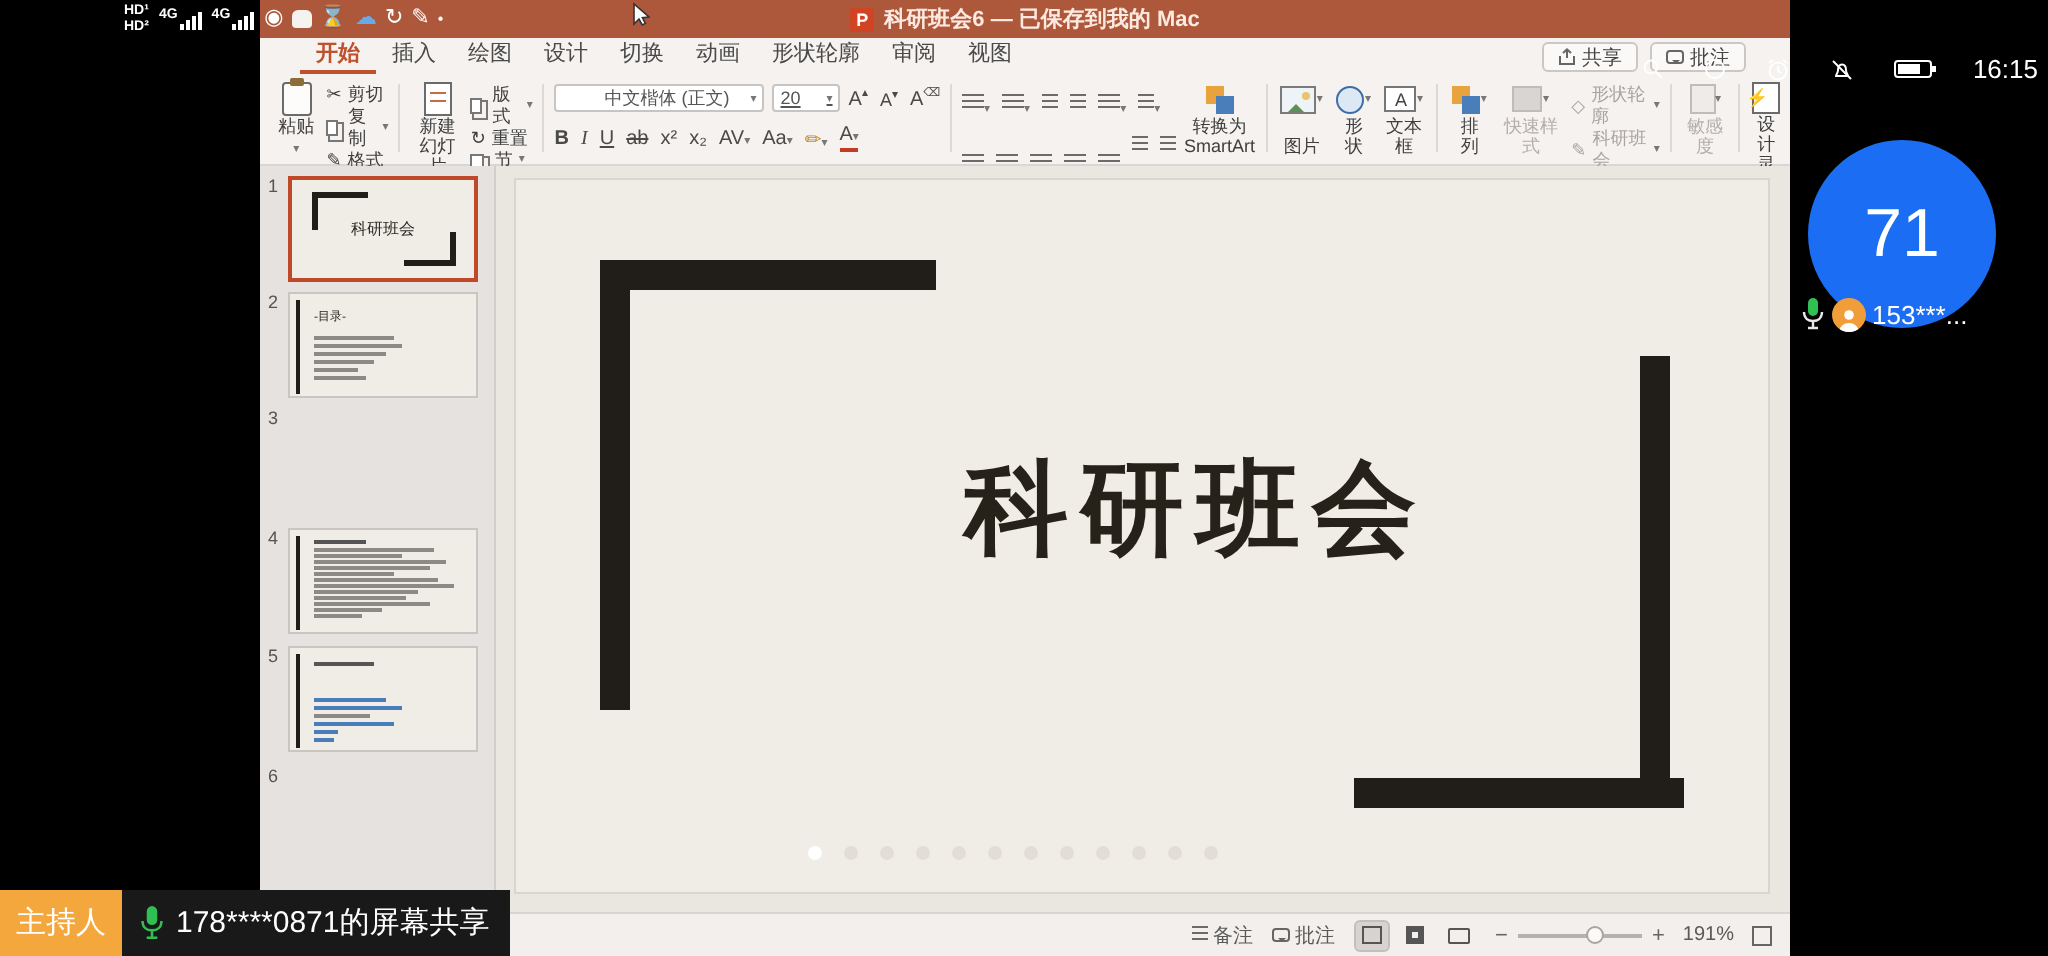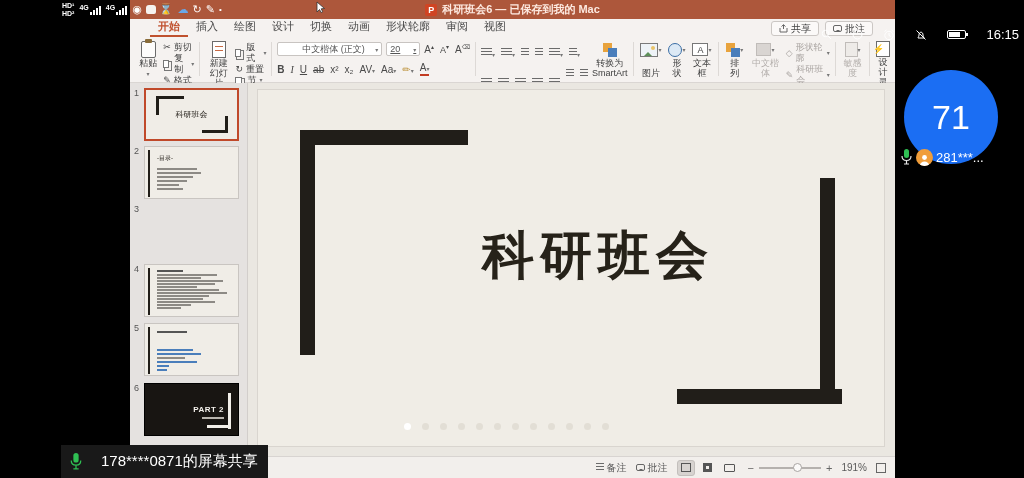--- a/index.html
+++ b/index.html
@@ -112,21 +112,21 @@
   .fitbox { width:10px; height:10px; border:1px solid #666; }
 
   
   .side-panel { position:absolute; left:895px; top:0; width:129px; height:478px; background:#000; z-index:30; }
   .blue-circle { position:absolute; left:9px; top:70px; width:94px; height:94px; border-radius:50%; background:#1b6ef3; display:flex; align-items:center; justify-content:center; }
   .blue-circle span { color:#fff; font-size:34px; }
   .p-row { position:absolute; left:5px; top:148px; display:flex; align-items:center; gap:3px; z-index:5; }
   .p-row .nm { color:#fff; font-size:13px; }
   .mini-ava { width:17px; height:17px; border-radius:50%; background:#f09d3a; display:flex; align-items:flex-end; justify-content:center; overflow:hidden; }
   .host-badge { position:absolute; left:0; top:445px; width:61px; height:33px; background:#f3a73d; color:#fff; font-size:15px; display:flex; align-items:center; justify-content:center; z-index:35; }
-  .share-pill { position:absolute; left:61px; top:445px; height:33px; padding:0 10px 0 8px; background:#191919; display:flex; align-items:center; gap:18px; z-index:35; }
+  .share-pill { position:absolute; left:61px; top:445px; height:33px; padding:0 10px 0 8px; background:#191919; display:flex; align-items:center; gap:5px; z-index:35; }
   .share-pill .txt { color:#fff; font-size:15px; white-space:nowrap; }
 </style>
 </head>
 <body>
 
 <div class="screen">
 
   <div class="ppt">
 
     <div class="titlebar">
@@ -304,21 +304,21 @@
               <span class="ic-arrange"></span>
               <span class="caret">▾</span>
             </span>
           <span>排列</span>
         </div>
         <div class="bigbtn dis">
           <span class="ic">
               <span class="ic-qstyle"></span>
               <span class="caret">▾</span>
             </span>
-          <span>中文楷体</span>
+          <span>快速样式</span>
         </div>
         <div class="smallcol">
           <div class="smallbtn dis">
               <span>◇</span>
               <span>形状轮廓</span>
               <span class="caret">▾</span>
             </div>
           <div class="smallbtn dis">
               <span>✎</span>
               <span>科研班会</span>
@@ -393,26 +393,20 @@
         <span class="tline" style="left:12px;top:7px;width:30px;background:#555"></span>
         <span class="tline blue" style="left:12px;top:25px;width:36px"></span>
         <span class="tline blue" style="left:12px;top:29px;width:44px"></span>
         <span class="tline" style="left:12px;top:33px;width:28px"></span>
         <span class="tline blue" style="left:12px;top:37px;width:40px"></span>
         <span class="tline blue" style="left:12px;top:41px;width:12px"></span>
         <span class="tline blue" style="left:12px;top:45px;width:10px"></span>
       </div>
 
       <span class="thumbnum" style="top:300px">6</span>
-      <div class="thumb dark" style="top:300px">
-        <span class="wbar" style="right:7px;top:9px;width:3px;height:36px"></span>
-        <span class="wbar" style="right:7px;bottom:7px;width:24px;height:3px"></span>
-        <span class="ptxt" style="right:14px;top:21px">PART 2</span>
-        <span class="psub" style="right:14px;top:33px;width:22px"></span>
-      </div>
     </div>
 
     <div class="stage">
       <div class="slide">
         <span class="bk" style="left:42px;top:40px;width:168px;height:15px"></span>
         <span class="bk" style="left:42px;top:40px;width:15px;height:225px"></span>
         <span class="bk" style="left:562px;top:88px;width:15px;height:226px"></span>
         <span class="bk" style="left:419px;top:299px;width:165px;height:15px"></span>
         <div class="slide-title">科研班会</div>
         <div class="dots">
@@ -536,24 +530,25 @@
           <rect x="4" y="1" width="5" height="9" rx="2.5" fill="#2fbf53"></rect>
           <path d="M2 8c0 3 2 4.5 4.5 4.5S11 11 11 8" stroke="#e8e8e8" fill="none" stroke-width="1.2"></path>
           <path d="M6.5 12.5V16M4 16h5" stroke="#e8e8e8" stroke-width="1.2"></path>
         </svg>
       <span class="mini-ava">
         <svg width="13" height="13" viewBox="0 0 13 13">
             <circle cx="6.5" cy="4.5" r="2.4" fill="#fff"></circle>
             <path d="M1.5 13c.5-3 2.5-4.5 5-4.5s4.5 1.5 5 4.5z" fill="#fff"></path>
           </svg>
       </span>
-      <span class="nm">281***...</span>
+      <span class="nm">153***...</span>
     </div>
   </div>
 
+  <div class="host-badge">主持人</div>
   <div class="share-pill">
     <svg width="14" height="19" viewBox="0 0 13 18">
         <rect x="4" y="1" width="5" height="9" rx="2.5" fill="#2fbf53"></rect>
         <path d="M2 8c0 3 2 4.5 4.5 4.5S11 11 11 8" stroke="#2fbf53" fill="none" stroke-width="1.2"></path>
         <path d="M6.5 12.5V16M4 16h5" stroke="#2fbf53" stroke-width="1.2"></path>
       </svg>
     <span class="txt">178****0871的屏幕共享</span>
   </div>
 
 </div>

